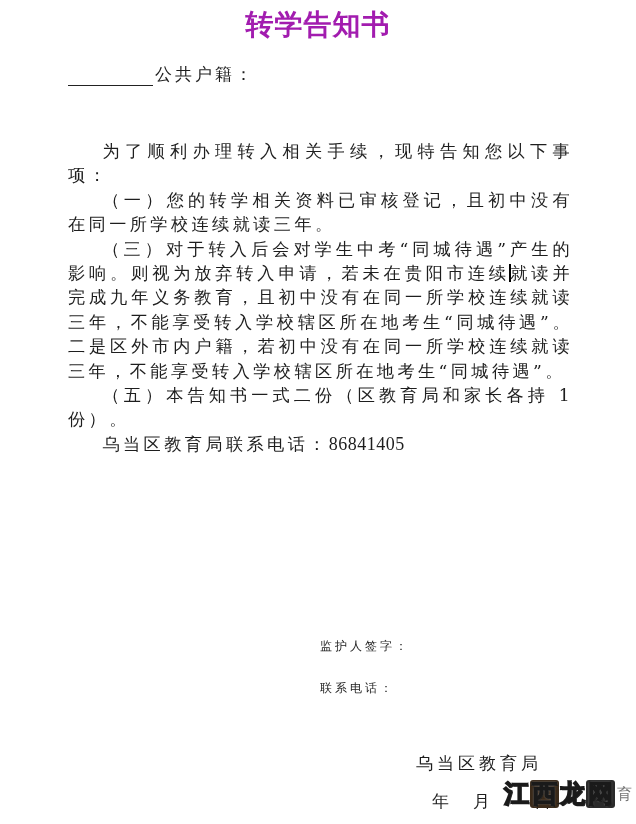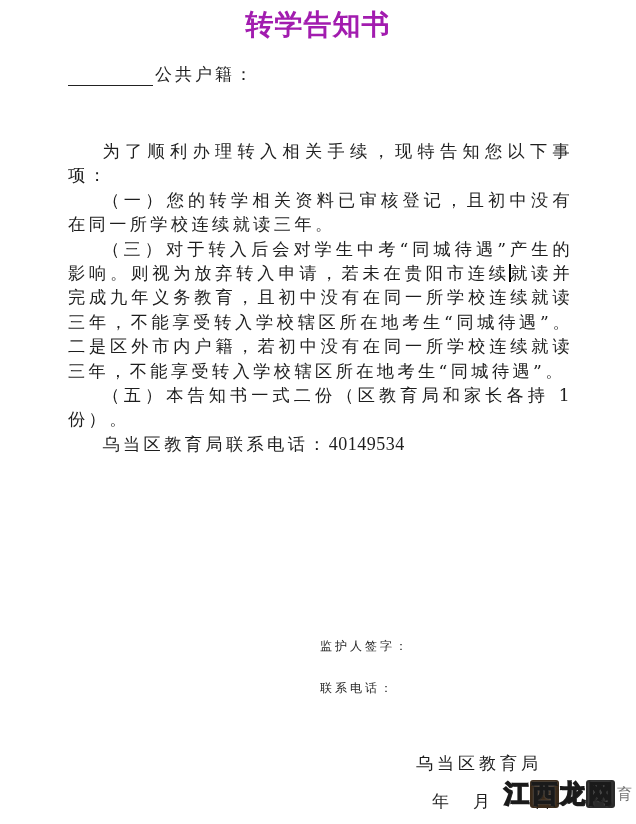--- a/index.html
+++ b/index.html
@@ -148,21 +148,21 @@
   <p>为了顺利办理转入相关手续，现特告知您以下事项：</p>
 
   <p><span>（一）</span><span>您的转学相关资料已审核登记，且初中没有在同一所学校连续就读三年。</span></p>
 
 
   <p><span>（三）</span><span>对于转入后会对学生中考“同城待遇”产生的影响。则视为放弃转入申请，若未在贵阳市连续</span><span class="cursor-mark"></span><span>就读并完成九年义务教育，且初中没有在同一所学校连续就读三年，不能享受转入学校辖区所在地考生“同城待遇”。二是区外市内户籍，若初中没有在同一所学校连续就读三年，不能享受转入学校辖区所在地考生“同城待遇”。</span></p>
 
 
   <p><span>（五）</span><span>本告知书一式二份（区教育局和家长各持 1 份）。</span></p>
 
-  <p class="phone-line"><span>乌当区教育局联系电话：</span><span style="letter-spacing:0.5px;font-family:'Liberation Serif',serif;font-size:18px;">40149534</span></p>
+  <p class="phone-line"><span>乌当区教育局联系电话：</span><span style="letter-spacing:0.5px;font-family:'Liberation Serif',serif;font-size:18px;">86841405</span></p>
 </div>
 
 <div class="sign-block sign-guardian">监护人签字：</div>
 <div class="sign-block sign-phone">联系电话：</div>
 
 <div class="issuer">乌当区教育局</div>
 
 <div class="date-line">
   <span>年</span>
   <span>月</span>

